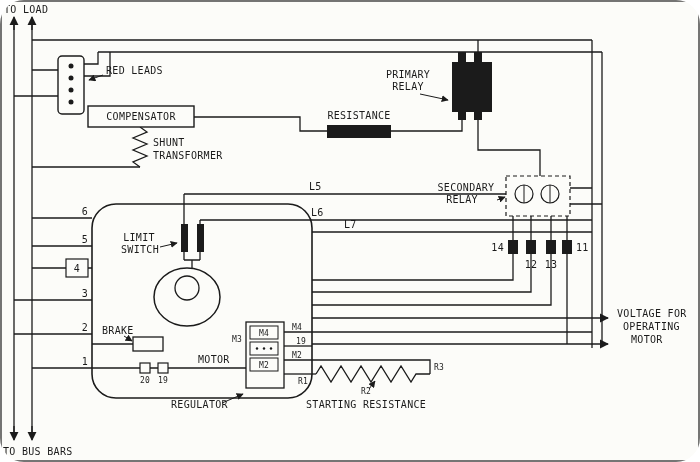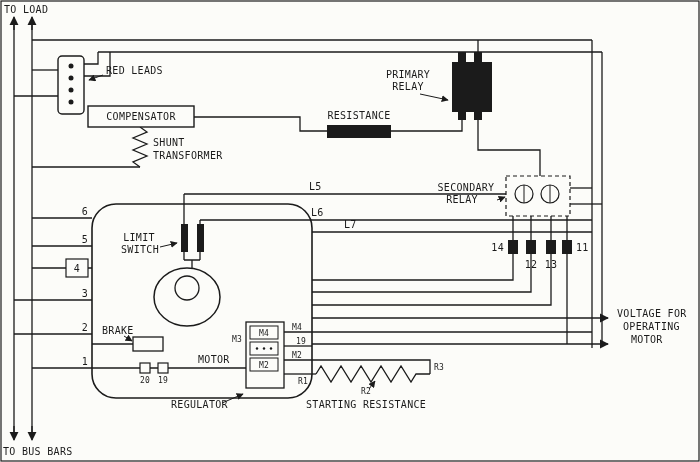--- a/index.html
+++ b/index.html
@@ -1,16 +1,16 @@
 <!DOCTYPE html>
 <html><head>
 <meta charset="utf-8">
 <style>
   html,body{margin:0;padding:0;background:#ffffff;}
-  .sheet{width:700px;height:462px;background:#fcfcf9;position:relative;overflow:hidden;}
+  .sheet{width:700px;height:462px;background:#fcfcf9;position:relative;overflow:hidden;border-radius:24px;}
   svg{display:block;}
   text{font-family:"DejaVu Sans Mono",monospace;fill:#1b1b1b;}
   .lbl{font-size:10px;letter-spacing:.3px;}
   .tiny{font-size:8px;letter-spacing:.2px;}
 </style>
 </head>
 <body>
 
 <div class="sheet">
 <svg width="700" height="462" viewBox="0 0 700 462">

